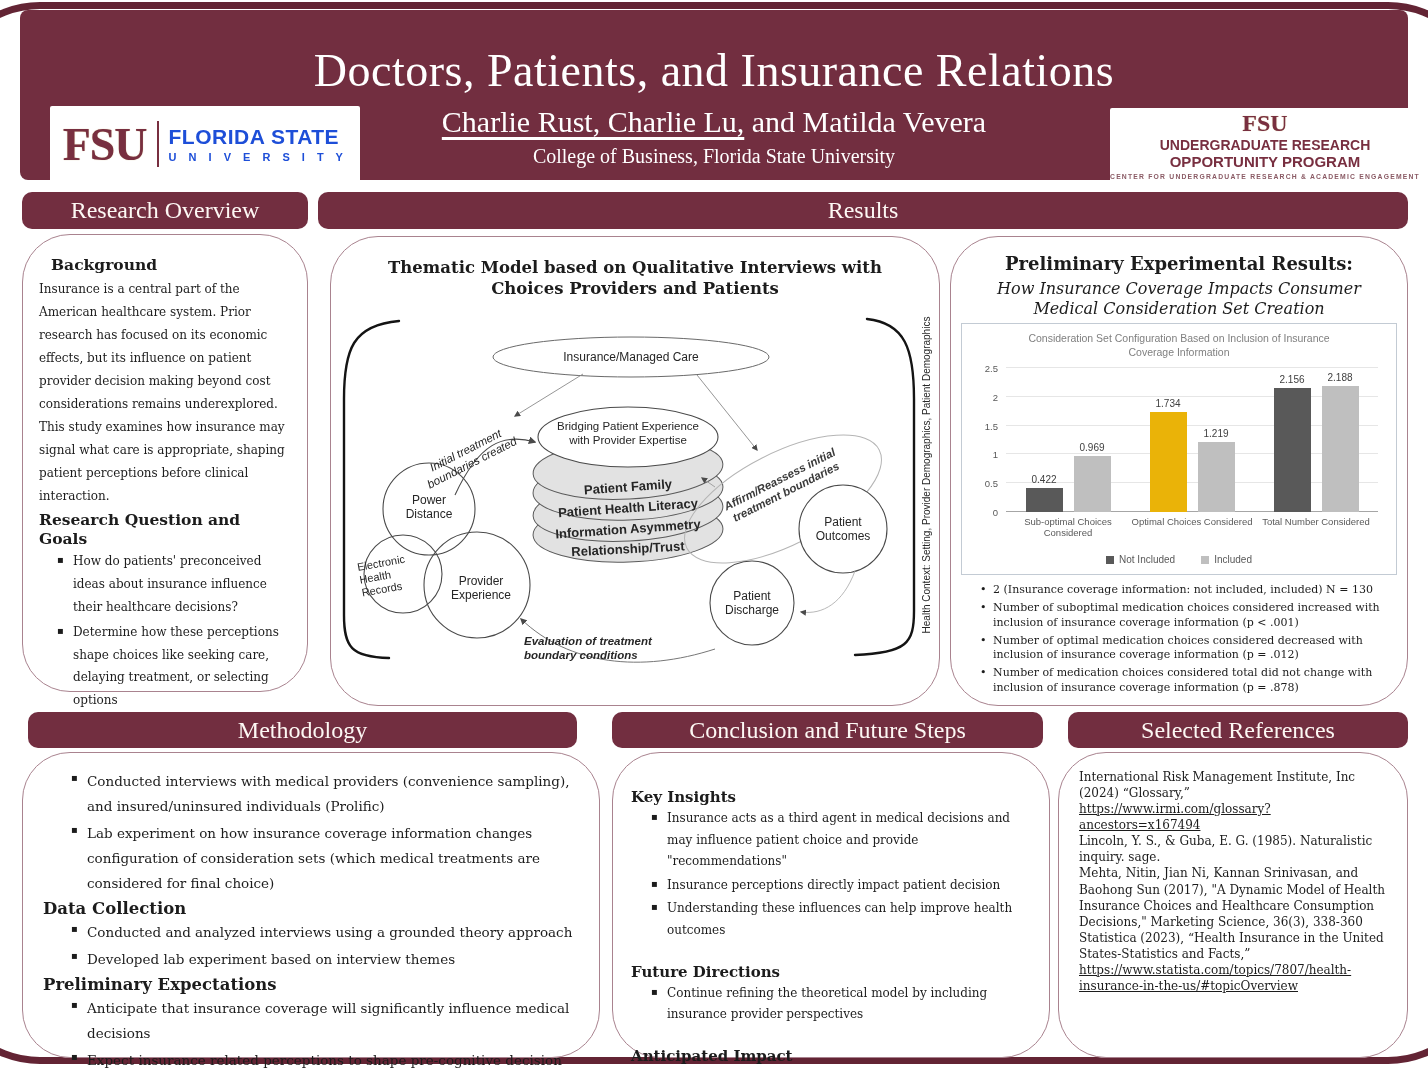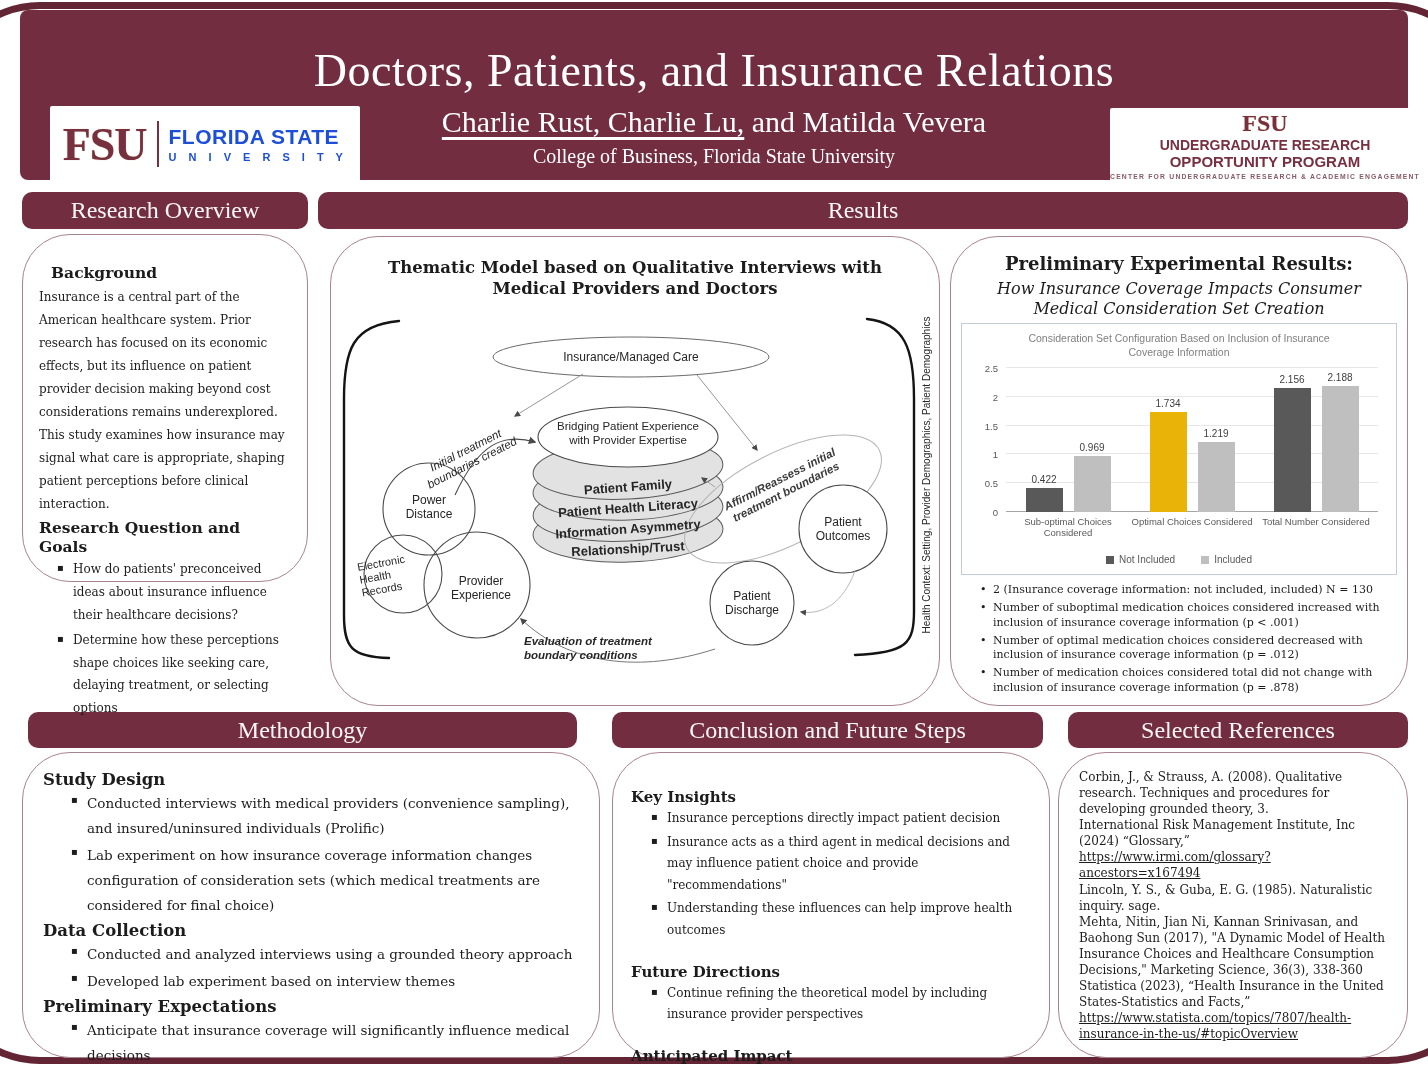--- a/index.html
+++ b/index.html
@@ -38,21 +38,21 @@
   .bar-hdr{position:absolute;background:#722E40;border-radius:10px;color:#fdf8f4;
     font-family:"Liberation Serif",serif;display:flex;align-items:center;justify-content:center;}
   #ro-bar{left:22px;top:192px;width:286px;height:37px;font-size:24px;}
   #results-bar{left:318px;top:192px;width:1090px;height:37px;font-size:24px;}
   #meth-bar{left:28px;top:712px;width:549px;height:36px;font-size:24px;}
   #conc-bar{left:612px;top:712px;width:431px;height:36px;font-size:24px;}
   #ref-bar{left:1068px;top:712px;width:340px;height:36px;font-size:24px;}
 
   
   .cbox{position:absolute;border:1.3px solid #a9838f;border-radius:48px;background:#fff;box-sizing:border-box;}
-  #ro-box{left:22px;top:234px;width:286px;height:348px;padding:28px 16px;}
+  #ro-box{left:22px;top:234px;width:286px;height:458px;padding:20px 16px;}
   #diagram-box{left:330px;top:236px;width:610px;height:470px;}
   #chart-box{left:950px;top:236px;width:458px;height:470px;}
   #meth-box{left:22px;top:752px;width:578px;height:306px;padding:14px 20px;}
   #conc-box{left:612px;top:752px;width:438px;height:306px;padding:14px 18px;}
   #ref-box{left:1058px;top:752px;width:350px;height:306px;padding:16px 20px;}
 
   
   #ro-box h3, #meth-box h3, #conc-box h3{margin:0;font-size:15.5px;}
   #ro-box .bg-h{padding-left:12px;margin-bottom:4px;}
   #ro-box p{margin:2px 0 2px 0;font-size:12px;line-height:1.92;}
@@ -146,21 +146,21 @@
     <h3 class="bg-h">Background</h3>
     <p>Insurance is a central part of the American healthcare system. Prior research has focused on its economic effects, but its influence on patient provider decision making beyond cost considerations remains underexplored. This study examines how insurance may signal what care is appropriate, shaping patient perceptions before clinical interaction.</p>
     <h3>Research Question and Goals</h3>
     <ul class="sq-list">
       <li>How do patients' preconceived ideas about insurance influence their healthcare decisions?</li>
       <li>Determine how these perceptions shape choices like seeking care, delaying treatment, or selecting options</li>
     </ul>
   </div>
 
   <div id="diagram-box" class="cbox">
-    <div id="model-title">Thematic Model based on Qualitative Interviews with Medical Providers and Doctors</div>
+    <div id="model-title">Thematic Model based on Qualitative Interviews with Choices Providers and Patients</div>
     <svg id="dsvg" width="610" height="470" viewBox="0 0 610 470">
       <defs>
         <marker id="ah" viewBox="0 0 10 10" refX="8" refY="5" markerWidth="7" markerHeight="7" orient="auto-start-reverse">
           <path d="M0,0 L10,5 L0,10 z" fill="#4a4a4a"></path>
         </marker>
       </defs>
       <path d="M68,84 C22,88 13,112 13,162 L13,378 C13,410 20,420 58,421" fill="none" stroke="#141414" stroke-width="2.4" stroke-linecap="round"></path>
       <path d="M536,82 C574,86 583,112 583,162 L583,374 C583,406 576,416 524,418" fill="none" stroke="#141414" stroke-width="2.4" stroke-linecap="round"></path>
       <ellipse cx="300" cy="120" rx="138" ry="20" fill="#fff" stroke="#6a6a6a" stroke-width="1"></ellipse>
       <path d="M252,137 L184,179" fill="none" stroke="#8a8a8a" stroke-width="0.9" marker-end="url(#ah)"></path>
@@ -265,57 +265,55 @@
     </div>
     <ul class="dot-list">
       <li>2 (Insurance coverage information: not included, included) N = 130</li>
       <li>Number of suboptimal medication choices considered increased with inclusion of insurance coverage information (p &lt; .001)</li>
       <li>Number of optimal medication choices considered decreased with inclusion of insurance coverage information (p = .012)</li>
       <li>Number of medication choices considered total did not change with inclusion of insurance coverage information (p = .878)</li>
     </ul>
   </div>
 
   <div id="meth-box" class="cbox">
-    <h3>Study Design</h3>
     <ul class="sq-list">
       <li>Conducted interviews with medical providers (convenience sampling), and insured/uninsured individuals (Prolific)</li>
       <li>Lab experiment on how insurance coverage information changes configuration of consideration sets (which medical treatments are considered for final choice)</li>
     </ul>
     <h3>Data Collection</h3>
     <ul class="sq-list">
       <li>Conducted and analyzed interviews using a grounded theory approach</li>
       <li>Developed lab experiment based on interview themes</li>
     </ul>
     <h3>Preliminary Expectations</h3>
     <ul class="sq-list">
       <li>Anticipate that insurance coverage will significantly influence medical decisions</li>
       <li>Expect insurance related perceptions to shape pre-cognitive decision making before patients consult providers</li>
     </ul>
   </div>
 
   <div id="conc-box" class="cbox">
     <h3>Key Insights</h3>
     <ul class="sq-list">
+      <li>Insurance acts as a third agent in medical decisions and may influence patient choice and provide "recommendations"</li>
       <li>Insurance perceptions directly impact patient decision</li>
-      <li>Insurance acts as a third agent in medical decisions and may influence patient choice and provide "recommendations"</li>
       <li>Understanding these influences can help improve health outcomes</li>
     </ul>
     <h3>Future Directions</h3>
     <ul class="sq-list">
       <li>Continue refining the theoretical model by including insurance provider perspectives</li>
     </ul>
     <h3>Anticipated Impact</h3>
     <ul class="sq-list">
       <li>Results may demonstrate that insurance plays a major role in shaping healthcare choices</li>
       <li>Findings could highlight how coverage influences perceptions and behavior beyond cost</li>
     </ul>
   </div>
 
   <div id="ref-box" class="cbox">
-    <p class="ref">Corbin, J., &amp; Strauss, A. (2008). Qualitative research. Techniques and procedures for developing grounded theory, 3.</p>
     <p class="ref">International Risk Management Institute, Inc (2024) “Glossary,”</p>
     <p class="ref u-link">https://www.irmi.com/glossary?ancestors=x167494</p>
     <p class="ref">Lincoln, Y. S., &amp; Guba, E. G. (1985). Naturalistic inquiry. sage.</p>
     <p class="ref">Mehta, Nitin, Jian Ni, Kannan Srinivasan, and Baohong Sun (2017), "A Dynamic Model of Health Insurance Choices and Healthcare Consumption Decisions," Marketing Science, 36(3), 338-360</p>
     <p class="ref">Statistica (2023), “Health Insurance in the United States-Statistics and Facts,”</p>
     <p class="ref u-link">https://www.statista.com/topics/7807/health-insurance-in-the-us/#topicOverview</p>
   </div>
 </div>
 
 </body></html>

